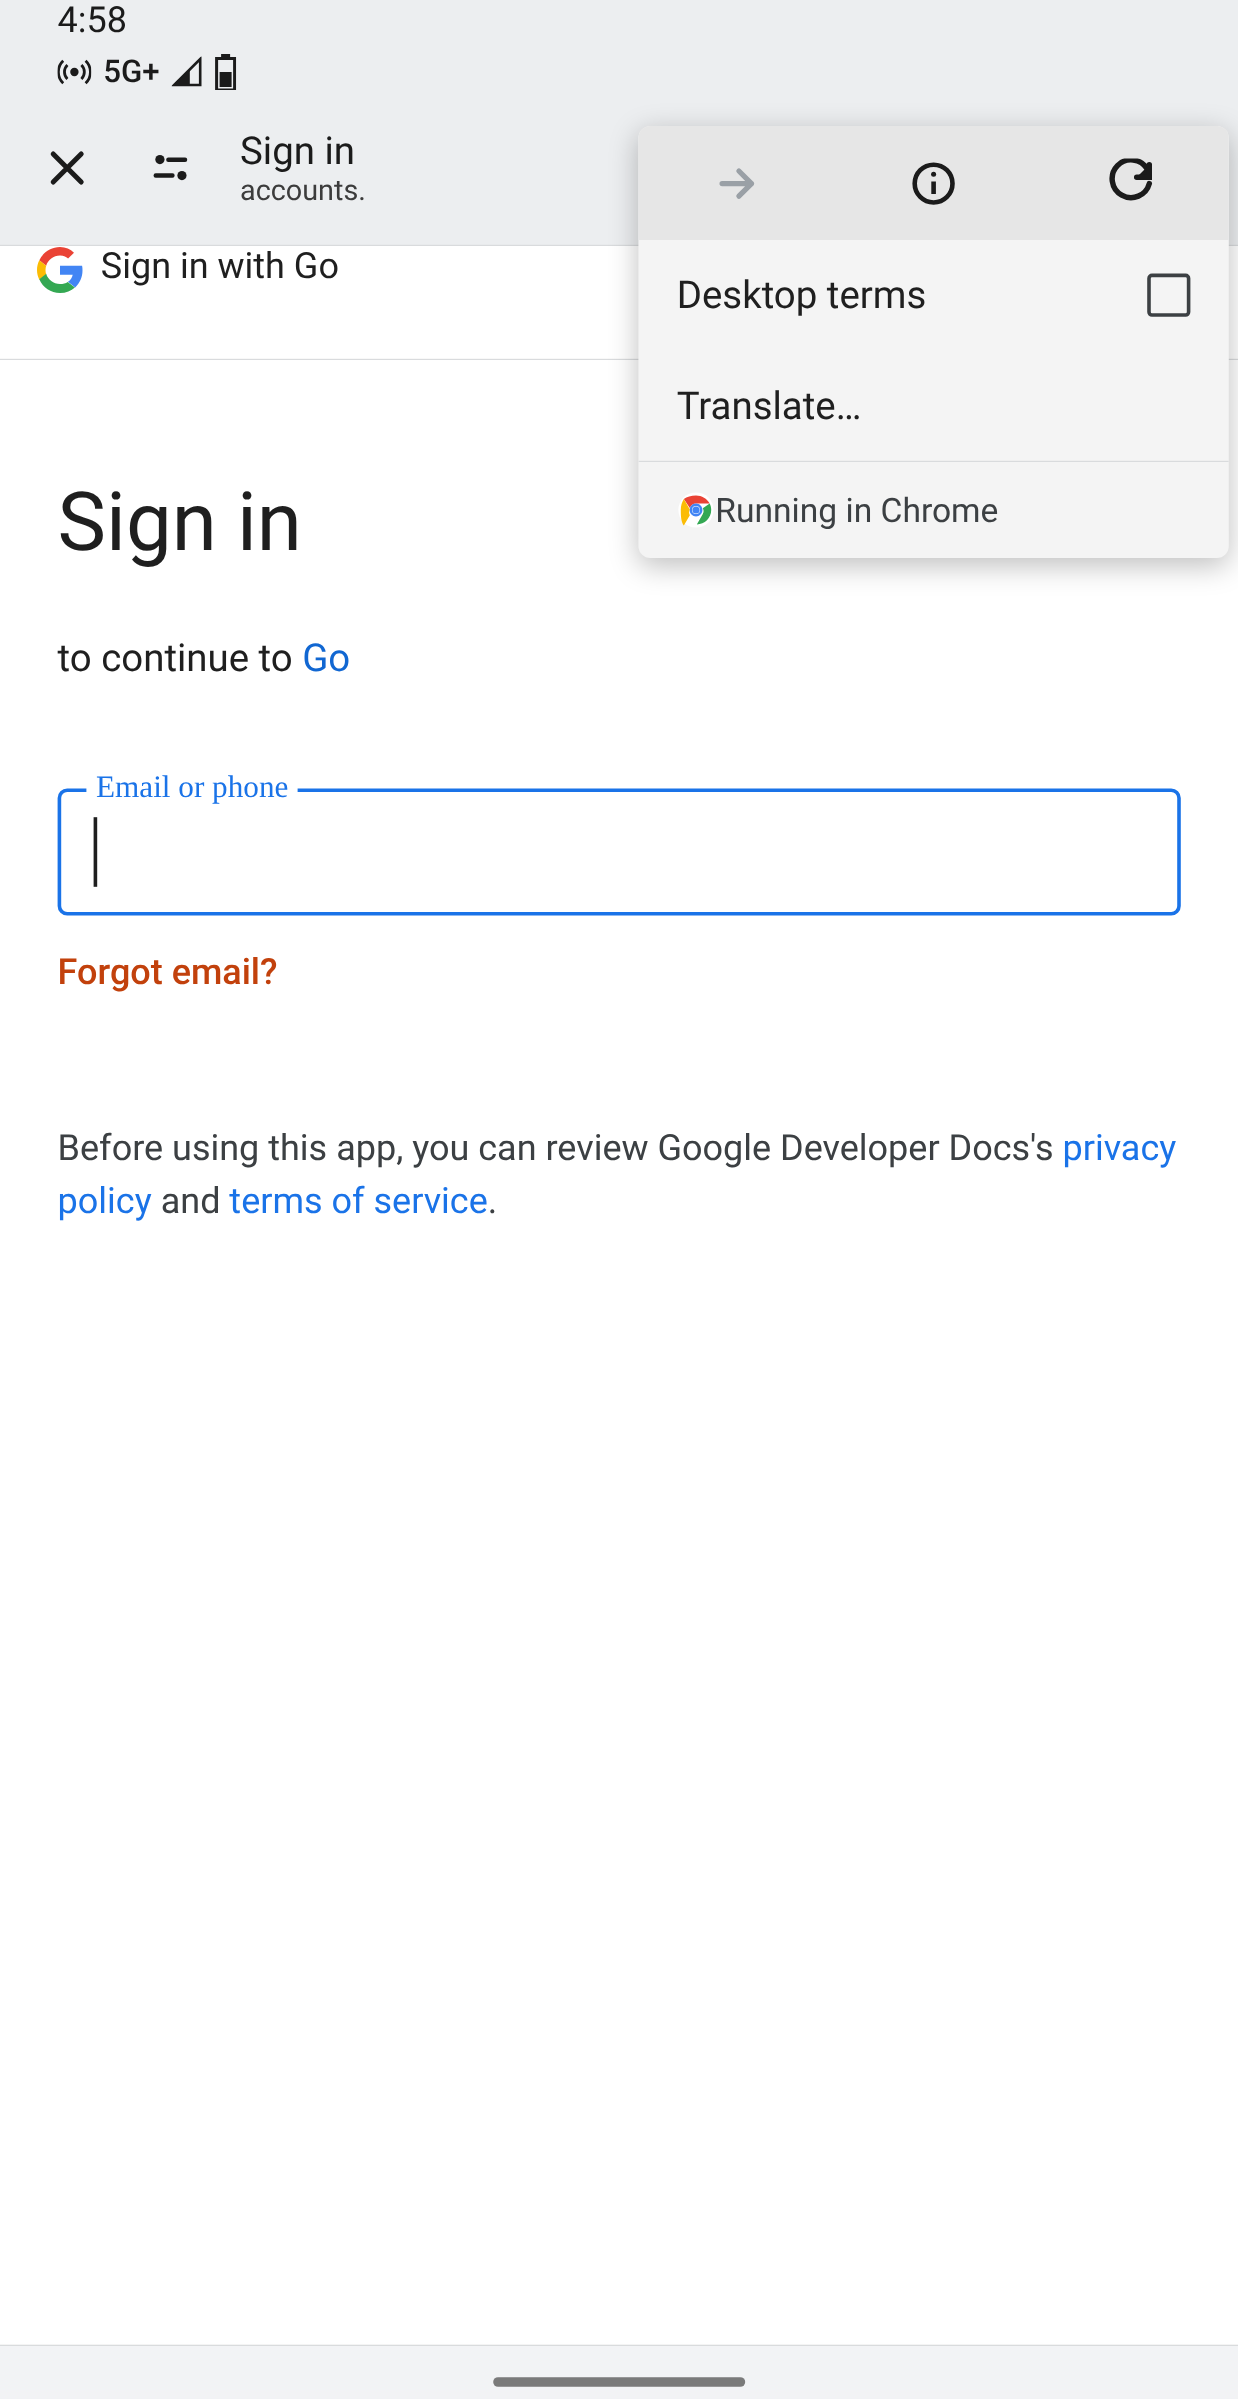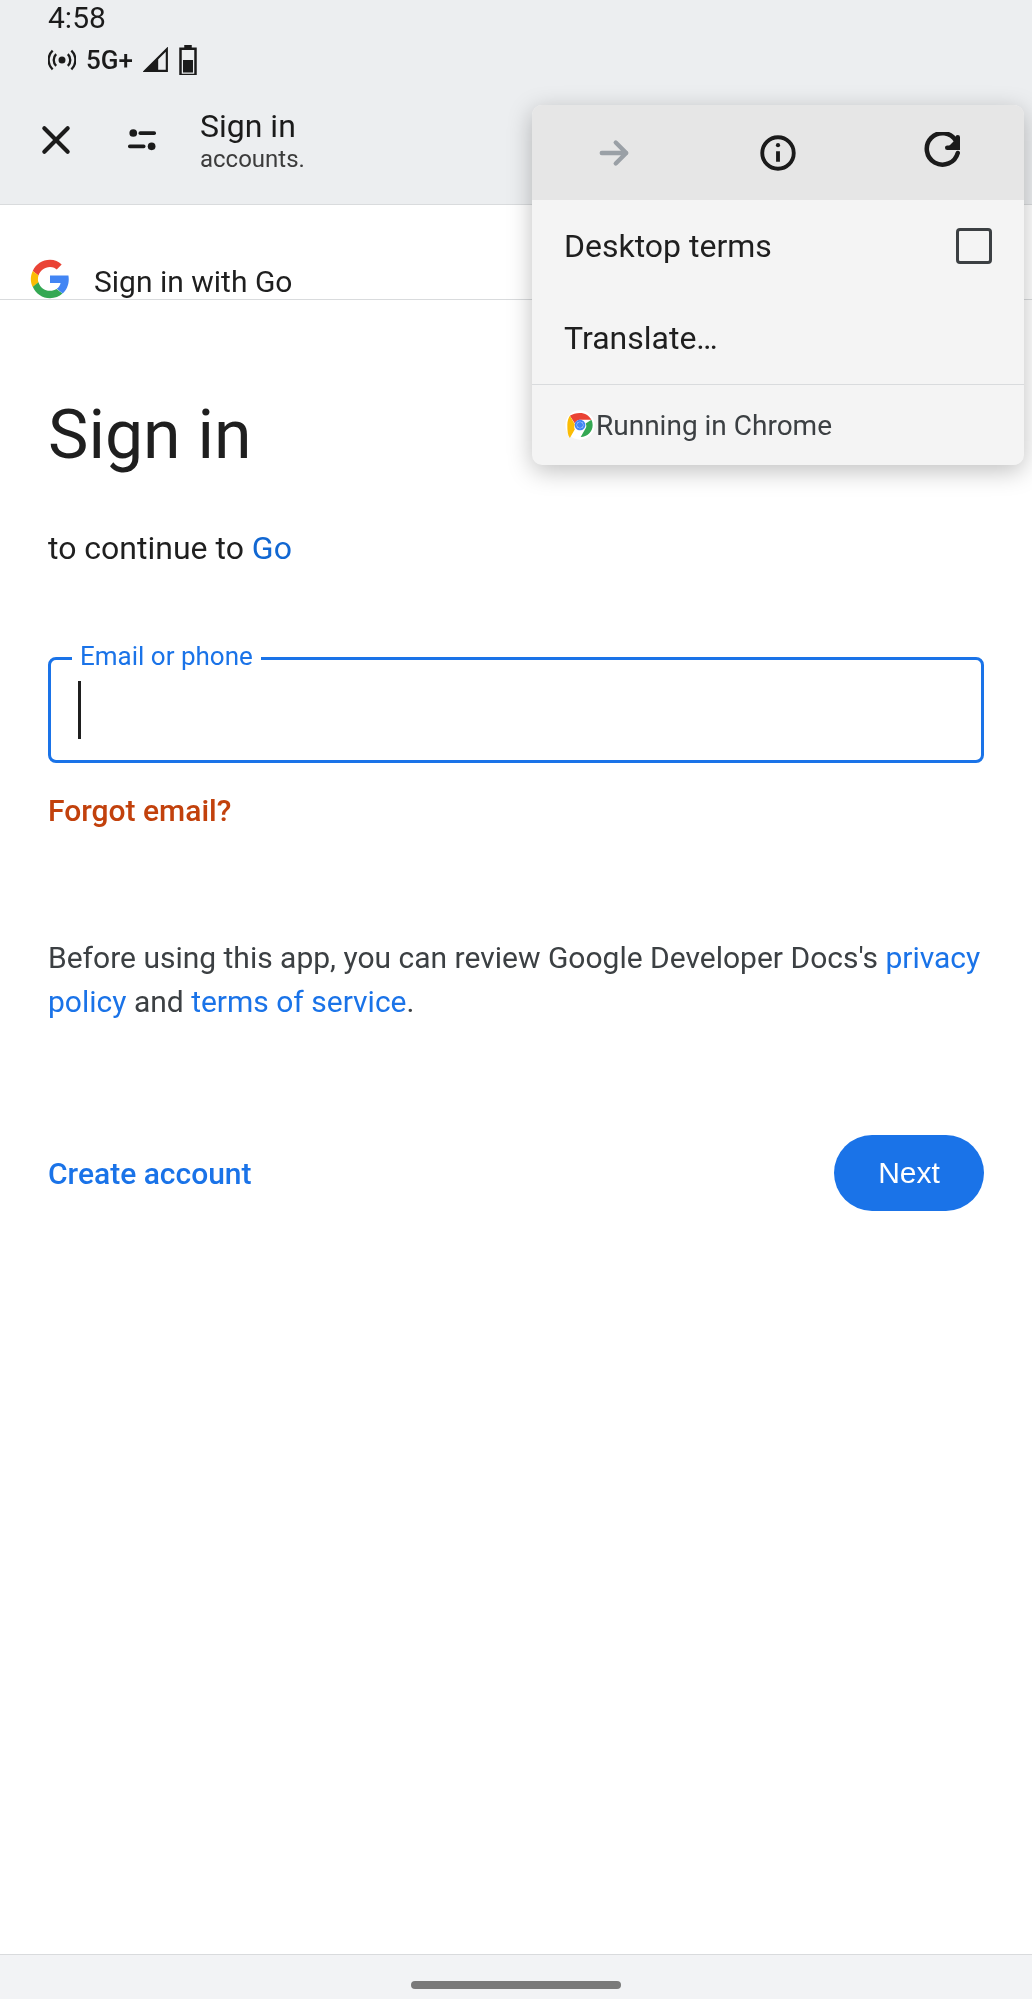--- a/index.html
+++ b/index.html
@@ -5,28 +5,28 @@
     * { box-sizing: border-box; margin: 0; padding: 0; }
     html, body { width: 1032px; height: 1999px; font-family: Roboto, Arial, sans-serif; background: #eceef0; overflow: hidden; }
     .status-bar { height: 75px; display: flex; align-items: flex-start; justify-content: space-between; padding: 0 40px 0 48px; font-size: 30px; color: #1b1b1b; flex-direction: column; }
     .status-right { display: flex; align-items: center; gap: 10px; font-size: 26px; }
     .app-bar { height: 130px; display: flex; align-items: center; padding: 0 20px 0 28px; gap: 30px; border-bottom: 1px solid #d9dbdd; }
     .close-btn { width: 56px; height: 56px; display:flex; align-items:center; justify-content:center; }
     .tune-btn { width: 56px; height: 56px; display:flex; align-items:center; justify-content:center; }
     .title-block { display:flex; flex-direction:column; }
     .title-main { font-size: 32px; color:#1b1b1b; }
     .title-sub { font-size: 24px; color:#3c3c3c; }
-    .signin-banner { background:#ffffff; height:95px; display:flex; align-items:flex-end; gap:24px; padding-left:30px; border-bottom:1px solid #d9dbdd; }
+    .signin-banner { background:#ffffff; height:95px; display:flex; align-items:flex-start; gap:14px; padding-left:30px; border-bottom:1px solid #d9dbdd; }
     .signin-banner span { font-size:30px; color:#1f1f1f; }
     .content { background:#ffffff; height: calc(1999px - 75px - 130px - 95px - 45px); padding: 95px 48px 0 48px; }
     .h1 { font-size: 68px; font-weight:400; color:#1f1f1f; margin-bottom: 54px; }
     .subtitle { font-size: 32px; color:#1f1f1f; margin-bottom: 90px; margin-top: 12px; }
     .subtitle .link-part { color:#1167d2; }
     .field-wrap { position:relative; margin-bottom: 30px; }
-    .field-label { position:absolute; top:-16px; left:24px; background:#fff; padding:0 8px; color:#1a73e8; font-size:26px; }
+    .field-label { position:absolute; top:-16px; left:24px; background:#fff; padding:0 8px; color:#1a73e8; font-size:26px;font-family:Liberation Serif, serif; }
     .text-input { width:100%; height:106px; border:3px solid #1a73e8; border-radius:8px; font-size:34px; padding:0 24px; outline:none; }
     .cursor { position:absolute; left:30px; top:24px; width:3px; height:58px; background:#1f1f1f; }
     .small-link { color:#c2410c; font-size:30px; font-weight:500; display:inline-block; margin-bottom: 108px; }
     .disclosure { font-size:30px; color:#3c4043; line-height:1.45; margin-bottom: 112px; }
     .disclosure a { color:#1a73e8; text-decoration:none; }
     .actions { display:flex; align-items:center; justify-content:space-between; }
     .create-link { color:#1a73e8; font-size:30px; font-weight:500; }
     .next-btn { background:#1a73e8; color:#fff; font-size:30px; font-weight:500; border:none; border-radius:38px; height:76px; width:150px; }
     .nav-handle { position:absolute; bottom:10px; left:50%; transform:translateX(-50%); width:210px; height:8px; background:#7a7a7a; border-radius:4px; }
     .bottom-strip { position:absolute; left:0; right:0; bottom:0; height:45px; background:#f2f3f5; border-top:1px solid #d9dbdd; }
@@ -116,24 +116,20 @@
       <input class="text-input" type="text" value="" style="">
       <div class="cursor"></div>
     </div>
 
     <a class="small-link">Forgot email?</a>
 
     <p class="disclosure">
       <span>Before using this app, you can review Google Developer Docs's </span><a href="#">privacy policy</a><span> and </span><a href="#">terms of service</a><span>.</span>
     </p>
 
-    <div class="actions">
-      <a class="create-link">Create account</a>
-      <button class="next-btn">Next</button>
-    </div>
   </div>
 
   <div class="bottom-strip"></div>
   <div class="nav-handle"></div>
 
   <div class="menu">
     <div class="menu-top">
       <div class="ico">
         <svg width="42" height="42" viewBox="0 0 24 24" fill="none" stroke="#9aa0a6" stroke-width="2.5" stroke-linecap="round" stroke-linejoin="round">
           <path d="M5 12h14M13 6l6 6-6 6"></path>

